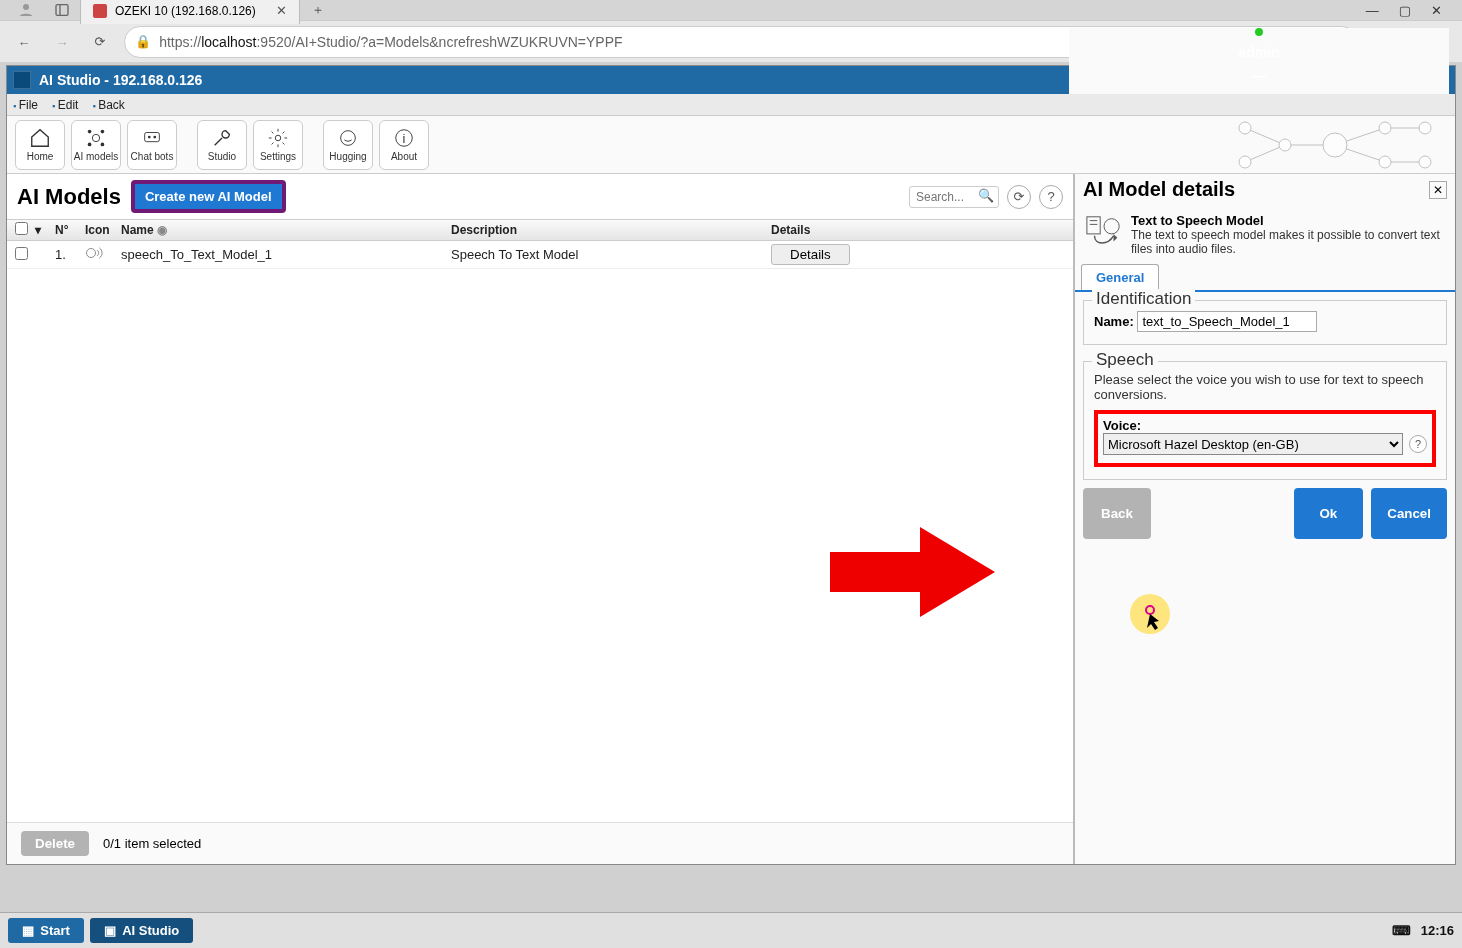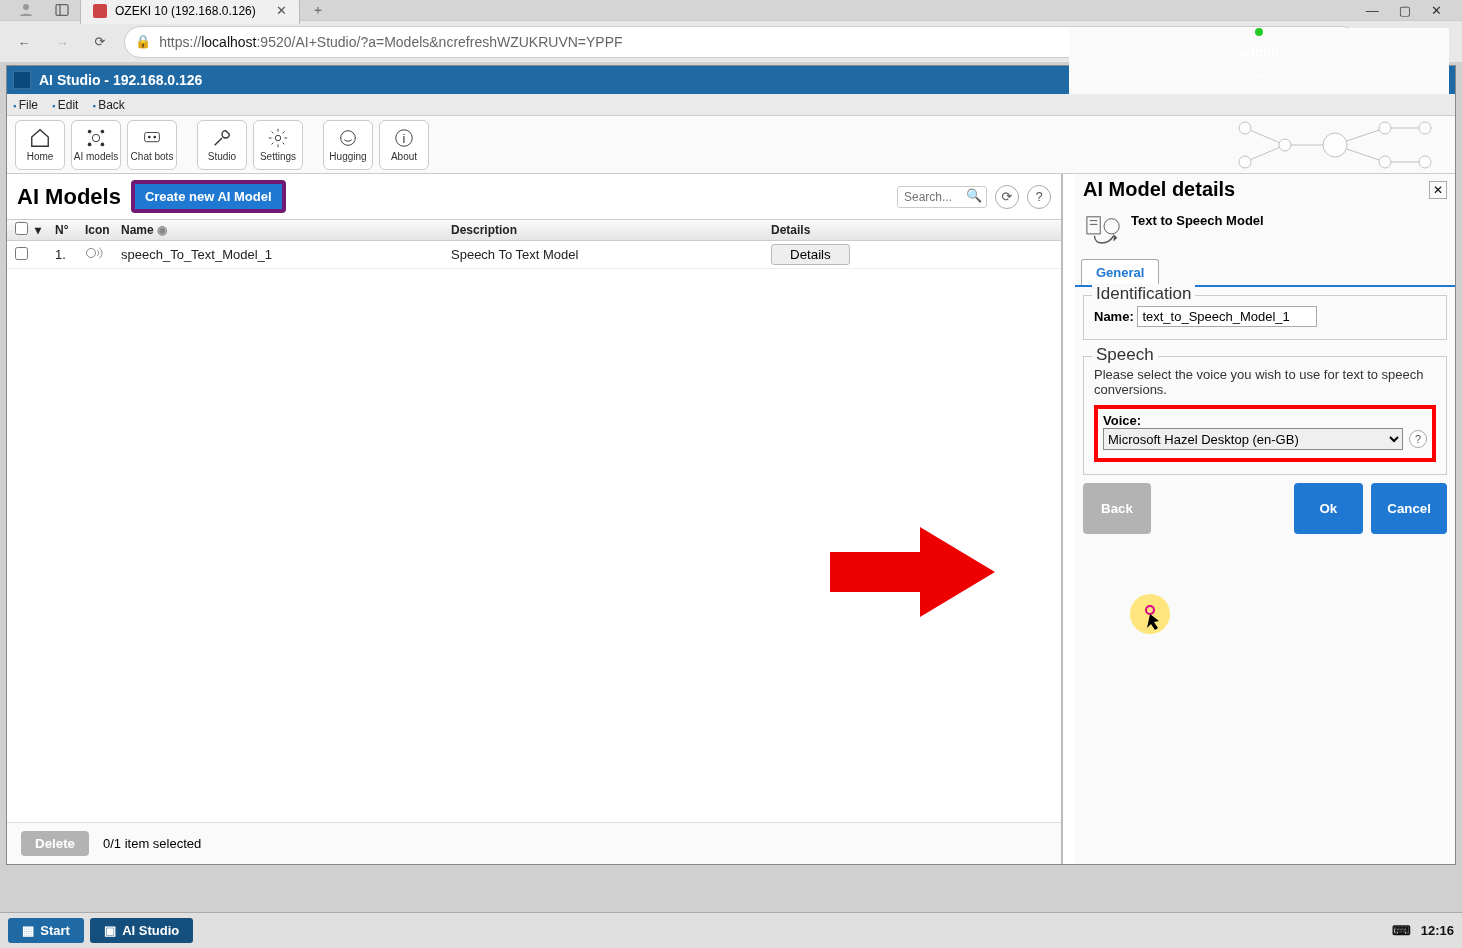--- a/index.html
+++ b/index.html
@@ -56,21 +56,21 @@
 .col-icon{width:36px;}
 .col-name{width:330px;}
 .col-desc{width:320px;}
 .col-det{flex:1;}
 .grid-row { display:flex; align-items:center; height:28px; border-bottom:1px solid #eee; font-size:13px; color:#222;}
 .det-btn{ background:#eee; border:1px solid #bbb; padding:2px 18px; border-radius:3px; }
 
 .left-foot { margin-top:auto; padding:8px 14px; display:flex; align-items:center; gap:14px; background:#fafafa; border-top:1px solid #ddd;}
 .del-btn { background:#b3b3b3; color:#fff; font-weight:bold; padding:5px 14px; border-radius:4px; border:none;}
 
-.right { width:380px; background:#fafafa; display:flex; flex-direction:column;margin-left:12px;}
+.right { width:380px; background:#fafafa; display:flex; flex-direction:column;}
 .right-head { display:flex; align-items:center; padding:4px 8px; }
 .right-head h2{ font-size:20px; font-weight:bold;}
 .right-head .close { margin-left:auto; border:1px solid #aaa; width:18px; height:18px; display:flex; align-items:center; justify-content:center; font-size:12px;}
 .model-info{ display:flex; padding:8px 10px; gap:8px;}
 .model-info .mi-icon{ width:38px; height:38px; flex-shrink:0;}
 .model-info .mi-text .t{ font-weight:bold; font-size:13px;}
 .model-info .mi-text .d{ font-size:12px; color:#333;}
 
 .tabs{ display:flex; border-bottom:2px solid #1f78d1; padding:0 6px;}
 .tab-btn{ border:1px solid #aaa; border-bottom:none; padding:5px 14px; background:#fff; color:#1f78d1; font-weight:bold; border-radius:3px 3px 0 0;}
@@ -288,20 +288,21 @@
         <div class="mi-icon"><svg viewBox="0 0 40 40">
               <rect x="2" y="4" width="14" height="18" fill="none" stroke="#555"></rect>
               <line x1="5" y1="8" x2="13" y2="8" stroke="#555"></line>
               <line x1="5" y1="12" x2="13" y2="12" stroke="#555"></line>
               <circle cx="28" cy="14" r="8" fill="none" stroke="#555"></circle>
               <path d="M10 24c0 10 14 10 20 0" fill="none" stroke="#555" stroke-width="1.5" marker-end=""></path>
               <polygon points="30,22 34,26 30,30" fill="#555"></polygon>
             </svg></div>
         <div class="mi-text">
           <div class="t">Text to Speech Model</div>
+          <div class="d">The text to speech model makes it possible to convert text files into audio files.</div>
         </div>
       </div>
       <div class="tabs">
         <div class="tab-btn">General</div>
       </div>
 
       <div class="fieldset">
         <div class="legend">Identification</div>
         <label>Name:</label>
         <input type="text" value="text_to_Speech_Model_1" style="">

